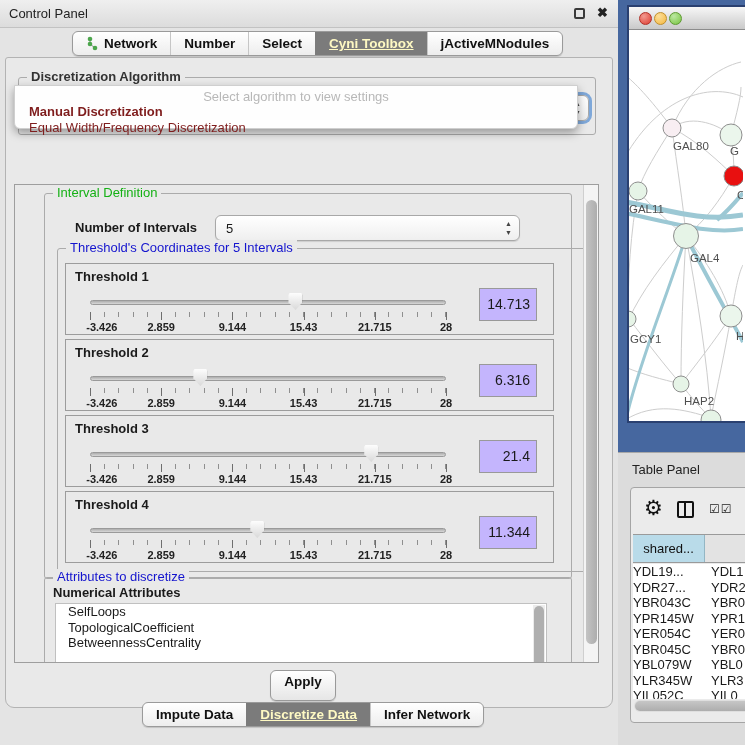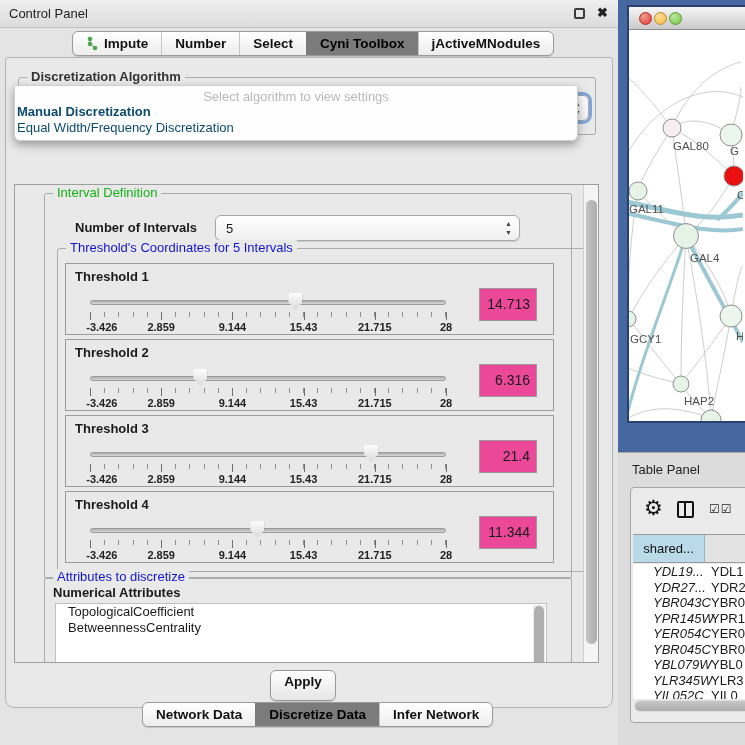--- a/index.html
+++ b/index.html
@@ -15,21 +15,21 @@
     border:2px solid #3a3a3a; border-radius:2px; }
   #close-btn { position:absolute; right:10px; top:5px; font-size:13px; font-weight:bold; color:#222; }
 
   
   .seg { position:absolute; display:flex; height:25px; border:1px solid #9a9a9a;
     border-radius:6px; overflow:hidden; background:linear-gradient(#FFFFFF,#EDEDED);
     box-shadow:0 1px 1px rgba(0,0,0,.15); }
   .seg .tab { display:flex; align-items:center; gap:5px; padding:0 13px; font-size:13.5px;
     font-weight:bold; color:#111; border-left:1px solid #C6C6C6; white-space:nowrap; }
   .seg .tab:first-child { border-left:none; }
-  .seg .tab.sel { background:#7B7B7B; color:#000000; border-left-color:#7B7B7B; }
+  .seg .tab.sel { background:#7B7B7B; color:#fef9c3; border-left-color:#7B7B7B;text-decoration:underline; }
   #top-tabs { left:72px; top:31px; }
   #bottom-tabs { left:142px; top:702px; z-index:4; }
 
   #net-icon { width:13px; height:15px; display:inline-block; }
 
   
   #cp-main { position:absolute; left:5px; top:57px; width:608px; height:651px;
     background:#E9E9E9; border:1px solid #B3B3B3; border-radius:3px 3px 9px 9px; }
 
   .group { position:absolute; border:1px solid #ABABAB; border-radius:3px; }
@@ -42,25 +42,25 @@
   .combo { position:absolute; height:26px; background:linear-gradient(#FFFFFF,#EFEFEF);
     border:1px solid #A8A8A8; border-radius:6px; display:flex; align-items:center;
     padding:0 22px 0 10px; box-shadow:0 1px 1px rgba(0,0,0,.12); }
   .combo .arrows { position:absolute; right:7px; top:3px; display:flex; flex-direction:column;
     line-height:9px; font-size:7px; color:#444; text-align:center; }
 
   
   #algo-group { left:12px; top:19px; width:578px; height:58px; }
   #algo-combo { left:8px; top:17px; width:562px;
     box-shadow:0 0 0 3px #7FA8D9, 0 1px 1px rgba(0,0,0,.12); }
-  #algo-popup { position:absolute; left:8px; top:27px; width:564px; height:56px; z-index:6;
+  #algo-popup { position:absolute; left:8px; top:27px; width:564px; height:44px; z-index:6;
     background:#FEFEFE; border:1px solid #CFCFCF; border-radius:0 0 6px 6px;
     box-shadow:0 4px 10px rgba(0,0,0,.35); }
   #popup-header { text-align:center; color:#B8B8B8; font-size:13px; padding-top:3px; }
-  .popup-item { font-size:13px; padding-left:2px; line-height:16px; color:#0c4a6e; }
+  .popup-item { font-size:13px; padding-left:14px; line-height:16px; color:#7f1d1d; }
   .popup-item.sel { font-weight:bold; }
 
   
   #td-group { left:12px; top:79px; width:578px; height:45px; }
   #td-combo { left:8px; top:13px; width:562px; }
 
   
   #scrollpane { position:absolute; left:8px; top:126px; width:585px; height:479px;
     border:1px solid #9E9E9E; background:#E9E9E9; overflow:hidden; }
   #vscroll { position:absolute; right:0; top:0; width:15px; height:100%;
@@ -84,21 +84,21 @@
     clip-path:polygon(8% 0,92% 0,100% 12%,100% 55%,50% 100%,0 55%,0 12%);
     filter:drop-shadow(0 0 1px #777); }
   .ticks { position:absolute; left:0; top:22px; width:100%; height:8px;
     background:repeating-linear-gradient(to right,#8F8F8F 0 1px,transparent 1px 14.2px);
     background-size:100% 5px; background-repeat:no-repeat; }
   .major-tick { position:absolute; top:0; width:1px; height:8px; background:#6E6E6E; }
   .tick-labels { position:absolute; left:0; top:31px; width:100%; height:12px; }
   .tick-labels span { position:absolute; transform:translateX(-50%); font-size:11px;
     font-weight:bold; color:#222; white-space:nowrap; }
   .thr-value { position:absolute; right:16px; top:24px; width:58px; height:33px;
-    background:#ec4899; border:1px solid #999; font-size:14px; text-align:right;
+    background:#c4b5fd; border:1px solid #999; font-size:14px; text-align:right;
     line-height:31px; padding-right:6px; }
 
   #attr-group { left:29px; top:392px; width:528px; height:100px; }
   #attr-label { position:absolute; left:8px; top:7px; font-weight:bold; font-size:13px;text-align:center; }
   #attr-list { position:absolute; left:10px; top:25px; width:492px; height:70px;
     background:#fff; border:1px solid #C0C0C0; overflow:hidden; }
   .attr-item { padding-left:12px; font-size:13px; line-height:15.5px; }
   #attr-vscroll { position:absolute; right:1px; top:1px; width:12px; height:66px;
     background:#ECECEC; }
   #attr-vscroll .thumb { position:absolute; left:1px; top:1px; width:10px; height:62px;
@@ -134,21 +134,21 @@
   #checks-icon { position:absolute; left:78px; top:14px; font-size:12px; color:#222; letter-spacing:1px; }
   #tp-header { position:absolute; left:2px; top:46px; width:196px; height:29px; display:flex;
     border-top:1px solid #9A9A9A; border-bottom:1px solid #9A9A9A; }
   .hcell { height:100%; display:flex; align-items:center; justify-content:center;
     font-size:13px; color:#111; }
   #hc0 { width:72px; background:#B9DBE9; border-right:1px solid #93B6C4; }
   #hc1 { flex:1; background:#E3E3E3; }
   #tp-rows { position:absolute; left:2px; top:76px; width:196px; height:135px;
     background:#fff; overflow:hidden; }
   .trow { display:flex; height:15.5px; line-height:15.5px; font-size:13px; }
-  .trow .c0 { width:72px; padding-left:20px;font-style:italic; }
+  .trow .c0 { width:72px; padding-left:0; }
   .trow .c1 { flex:1; padding-left:6px; }
   #tp-hscroll { position:absolute; left:3px; top:212px; width:193px; height:12px;
     background:#DFDFDF; border-radius:6px; }
   #tp-hscroll .thumb { position:absolute; left:1px; top:1px; width:186px; height:10px;
     background:linear-gradient(#C6C6C6,#ADADAD); border-radius:5px; }
 </style>
 </head>
 <body>
 
 <div id="cp">
@@ -160,21 +160,21 @@
 
   <div id="top-tabs" class="seg">
     <div class="tab">
       <svg id="net-icon" viewBox="0 0 13 15">
         <line x1="4" y1="3" x2="4" y2="8" stroke="#888" stroke-width="1"></line>
         <line x1="4" y1="8" x2="9" y2="12" stroke="#888" stroke-width="1"></line>
         <circle cx="4" cy="3" r="2.3" fill="#4CA64C"></circle>
         <circle cx="4" cy="8" r="2.3" fill="#4CA64C"></circle>
         <circle cx="9" cy="12" r="2.3" fill="#4CA64C"></circle>
       </svg>
-      <span>Impute</span>
+      <span>Network</span>
     </div>
     <div class="tab">
         <span>Number</span>
       </div>
     <div class="tab">
         <span>Select</span>
       </div>
     <div class="tab sel">
         <span>Cyni Toolbox</span>
       </div>
@@ -316,39 +316,40 @@
             </div>
             <div class="thr-value">11.344</div>
           </div>
         </div>
       </div>
 
       <div id="attr-group" class="group">
         <span class="group-title t-blue">Attributes to discretize</span>
         <span id="attr-label">Numerical Attributes</span>
         <div id="attr-list">
+          <div class="attr-item">SelfLoops</div>
           <div class="attr-item">TopologicalCoefficient</div>
           <div class="attr-item">BetweennessCentrality</div>
           <div id="attr-vscroll">
               <div class="thumb"></div>
             </div>
         </div>
       </div>
 
       <div id="vscroll">
           <div class="thumb"></div>
         </div>
     </div>
 
     <div id="apply-btn">Apply</div>
   </div>
 
   <div id="bottom-tabs" class="seg">
     <div class="tab">
-        <span>Network Data</span>
+        <span>Impute Data</span>
       </div>
     <div class="tab sel">
         <span>Discretize Data</span>
       </div>
     <div class="tab">
         <span>Infer Network</span>
       </div>
   </div>
 </div>
 

